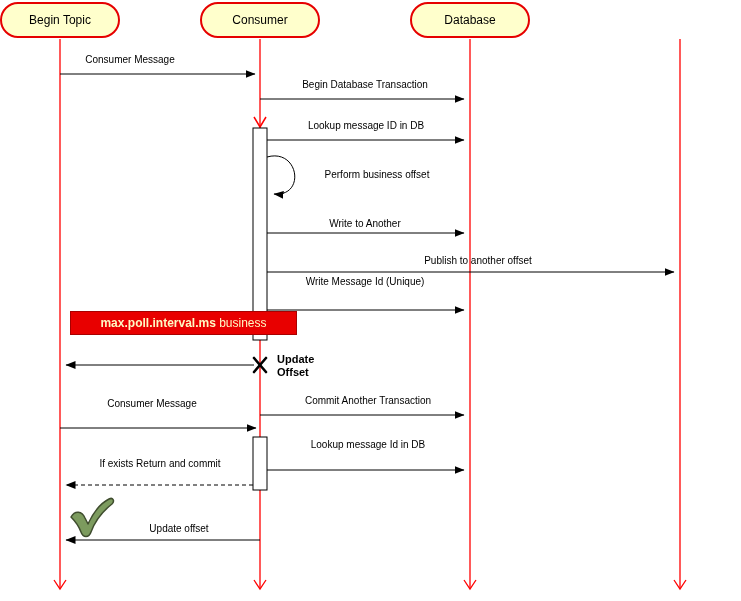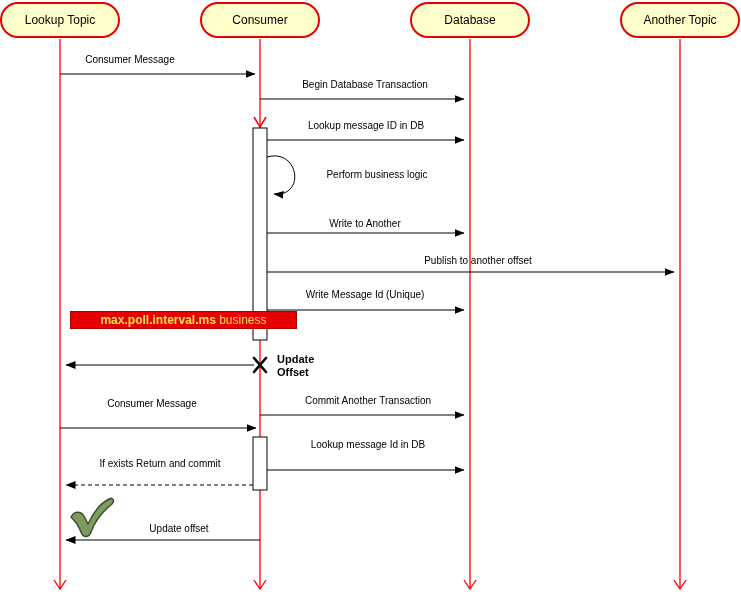--- a/index.html
+++ b/index.html
@@ -13,24 +13,24 @@
     background:#ffffcc;border:2px solid #e60000;border-radius:18px;
     display:flex;align-items:center;justify-content:center;
     font-size:12px;box-sizing:border-box;
   }
   .msg{
     position:absolute;font-size:10px;white-space:nowrap;
     transform:translateX(-50%);
   }
   .msg.left{transform:none;white-space:normal;}
   .note{
-    position:absolute;left:70px;top:311px;width:227px;height:18px;
+    position:absolute;left:70px;top:311px;width:227px;height:24px;
     background:#e80000;border:1px solid #a80000;box-sizing:border-box;
     display:flex;align-items:center;justify-content:center;
-    color:#fde047;font-size:12px;white-space:pre;
+    color:#fef9c3;font-size:12px;white-space:pre;
   }
   .note b{font-weight:bold;}
   .update-offset{
     position:absolute;left:277px;top:353px;width:48px;
     font-size:11px;font-weight:bold;line-height:13px;white-space:normal;
   }
 </style>
 </head>
 <body>
 
@@ -74,39 +74,36 @@
 
     <g stroke="#000" stroke-width="2.6" stroke-linecap="round">
       <line x1="254" y1="358" x2="266" y2="372"></line>
       <line x1="266" y1="358" x2="254" y2="372"></line>
     </g>
 
     <path d="M 71 517 C 75 510 82 511 85 518 L 88 524 C 94 511 101 503 109 499 C 113 497 115 501 112 504 C 103 511 95 521 91 532 C 89 538 83 538 81 532 C 78 524 74 520 71 517 Z" fill="#7c9b5e" stroke="#3f4d2e" stroke-width="1.5" stroke-linejoin="round"></path>
   </svg>
 
   <div class="actor" style="left:0px">
-      <span>Lookup Topic</span>
+      <span>Begin Topic</span>
     </div>
   <div class="actor" style="left:200px">
       <span>Consumer</span>
     </div>
   <div class="actor" style="left:410px">
       <span>Database</span>
     </div>
-  <div class="actor" style="left:620px">
-      <span>Another Topic</span>
-    </div>
 
   <div class="msg" style="left:130px;top:54px">Consumer Message</div>
   <div class="msg" style="left:365px;top:79px">Begin Database Transaction</div>
   <div class="msg" style="left:366px;top:120px">Lookup message ID in DB</div>
-  <div class="msg" style="left:377px;top:169px">Perform business logic</div>
+  <div class="msg" style="left:377px;top:169px">Perform business offset</div>
   <div class="msg" style="left:365px;top:218px">Write to Another</div>
   <div class="msg" style="left:478px;top:255px">Publish to another offset</div>
-  <div class="msg" style="left:365px;top:289px">Write Message Id (Unique)</div>
+  <div class="msg" style="left:365px;top:276px">Write Message Id (Unique)</div>
   <div class="msg left update-offset">Update Offset</div>
   <div class="msg" style="left:152px;top:398px">Consumer Message</div>
   <div class="msg" style="left:368px;top:395px">Commit Another Transaction</div>
   <div class="msg" style="left:368px;top:439px">Lookup message Id in DB</div>
   <div class="msg" style="left:160px;top:458px">If exists Return and commit</div>
   <div class="msg" style="left:179px;top:523px">Update offset</div>
 
   <div class="note"><b>max.poll.interval.ms</b><span> business</span></div>
 
 </div>

